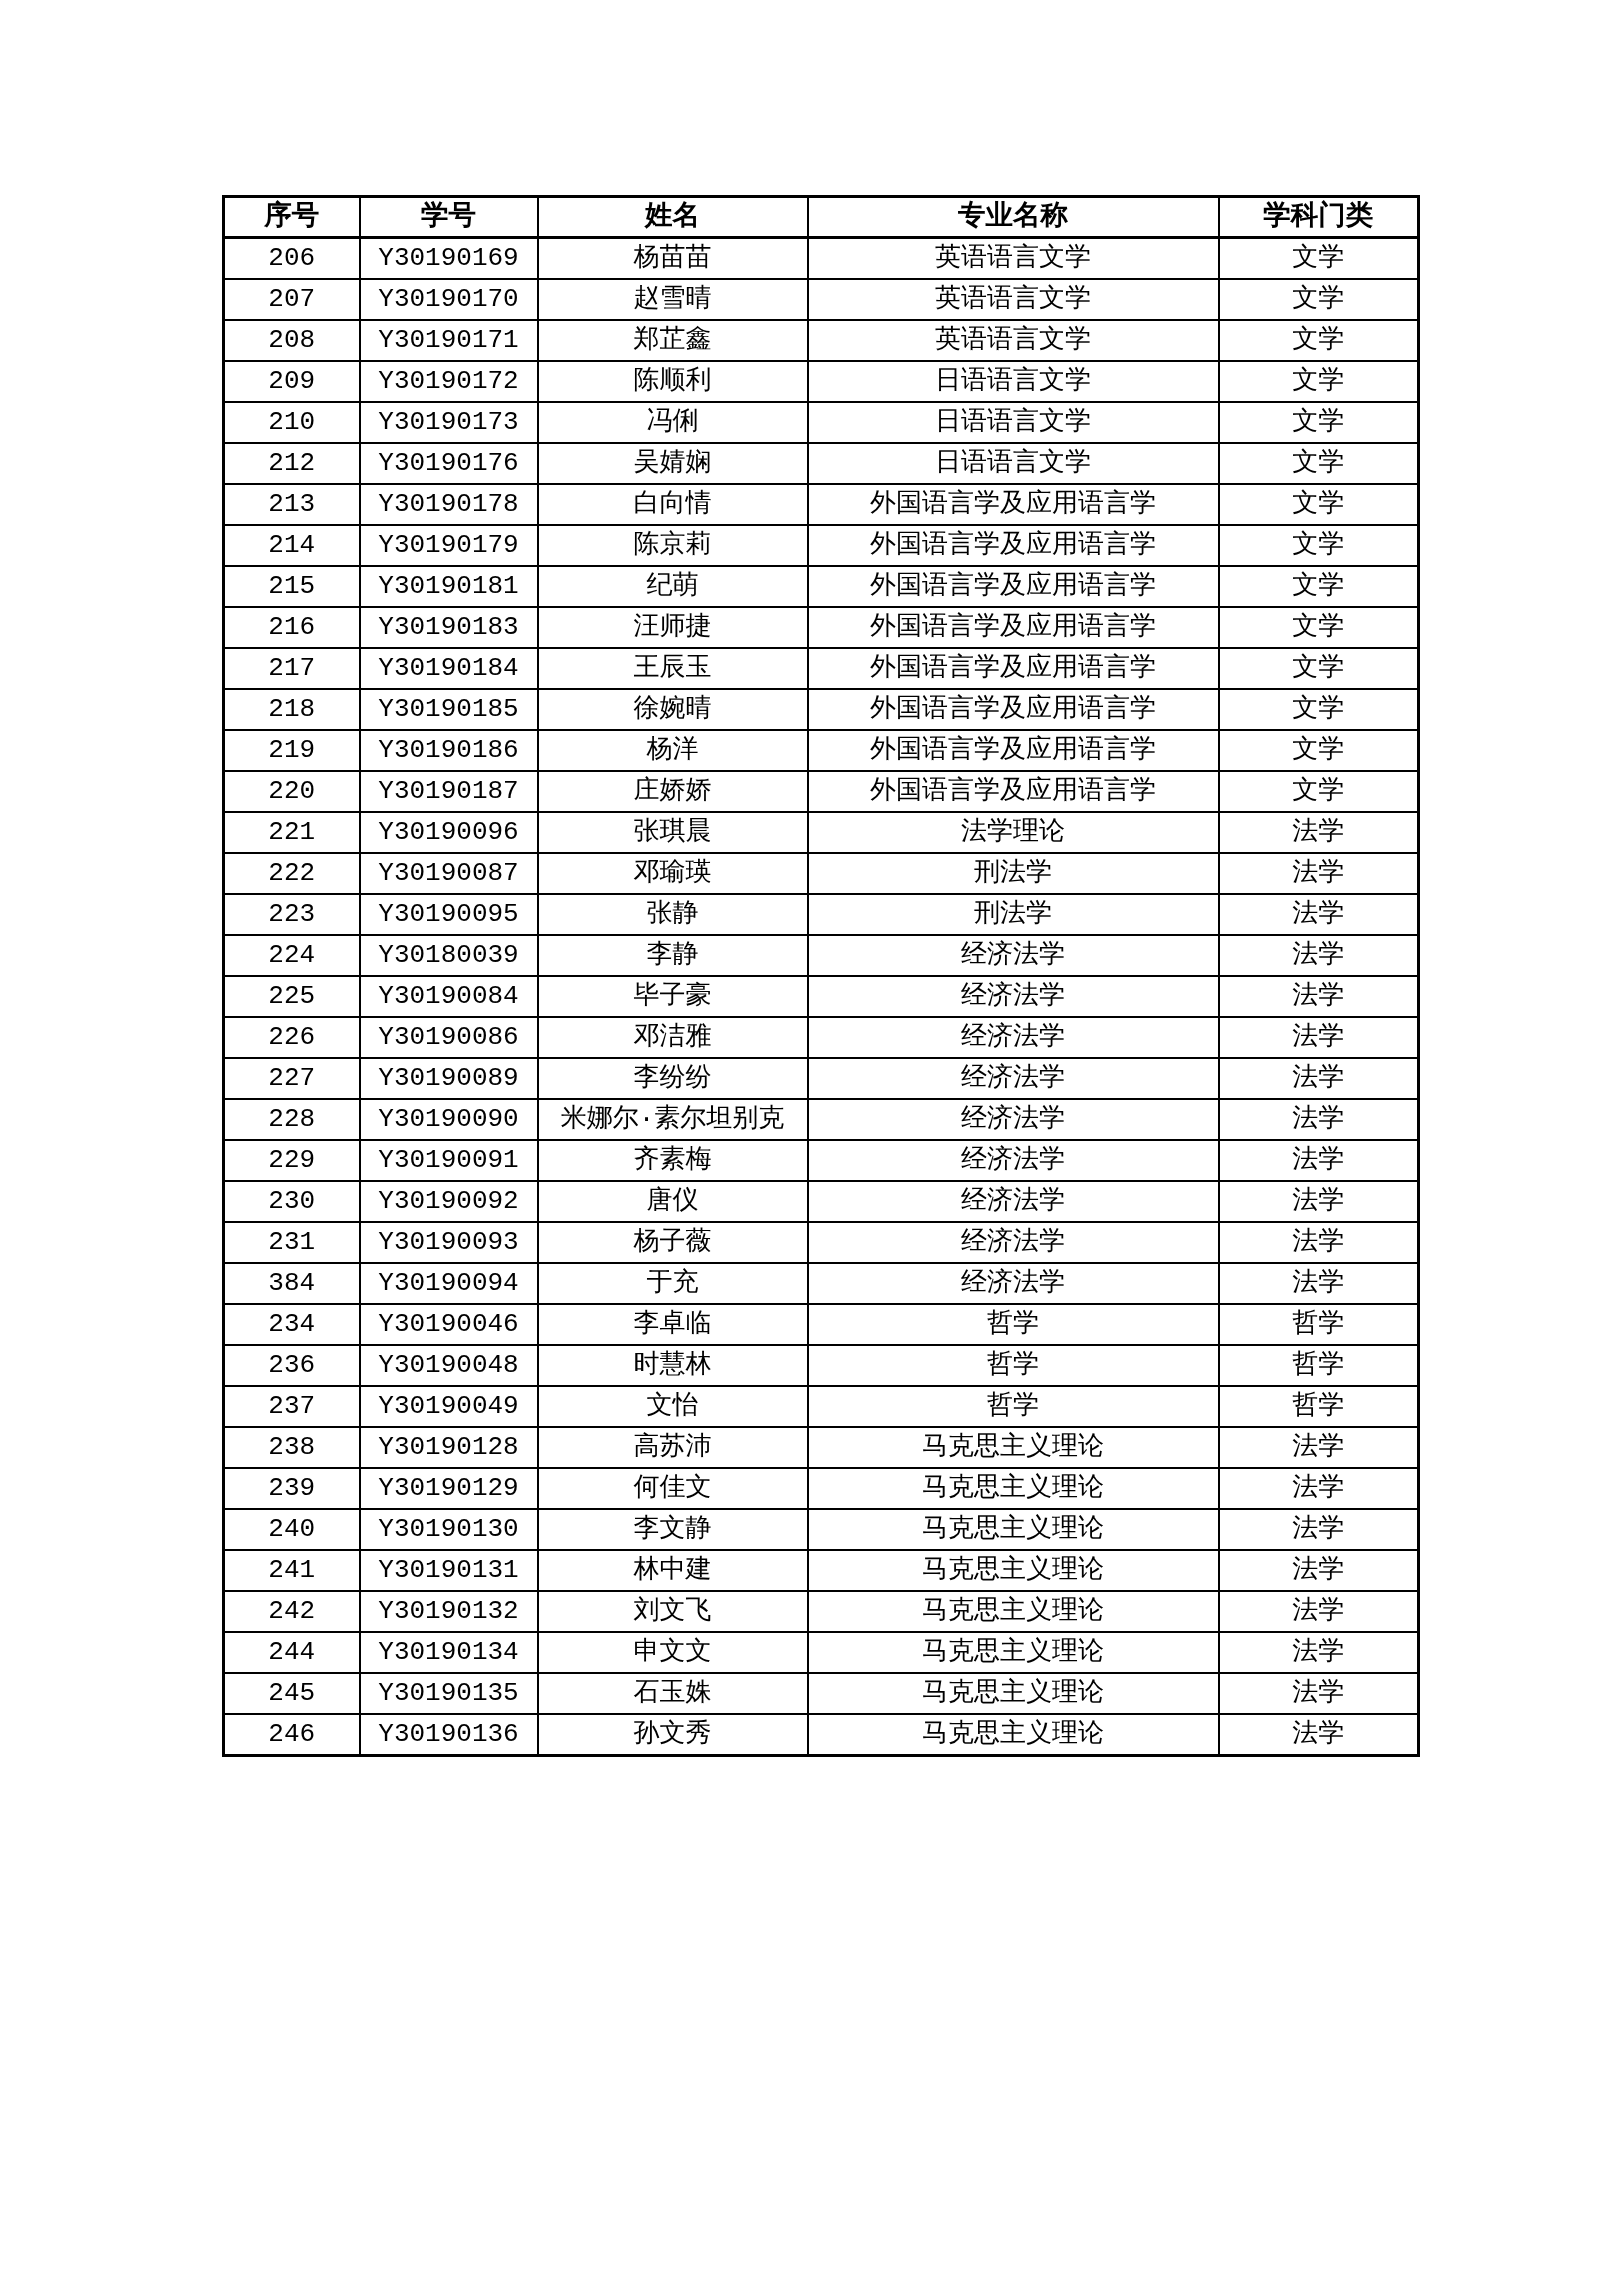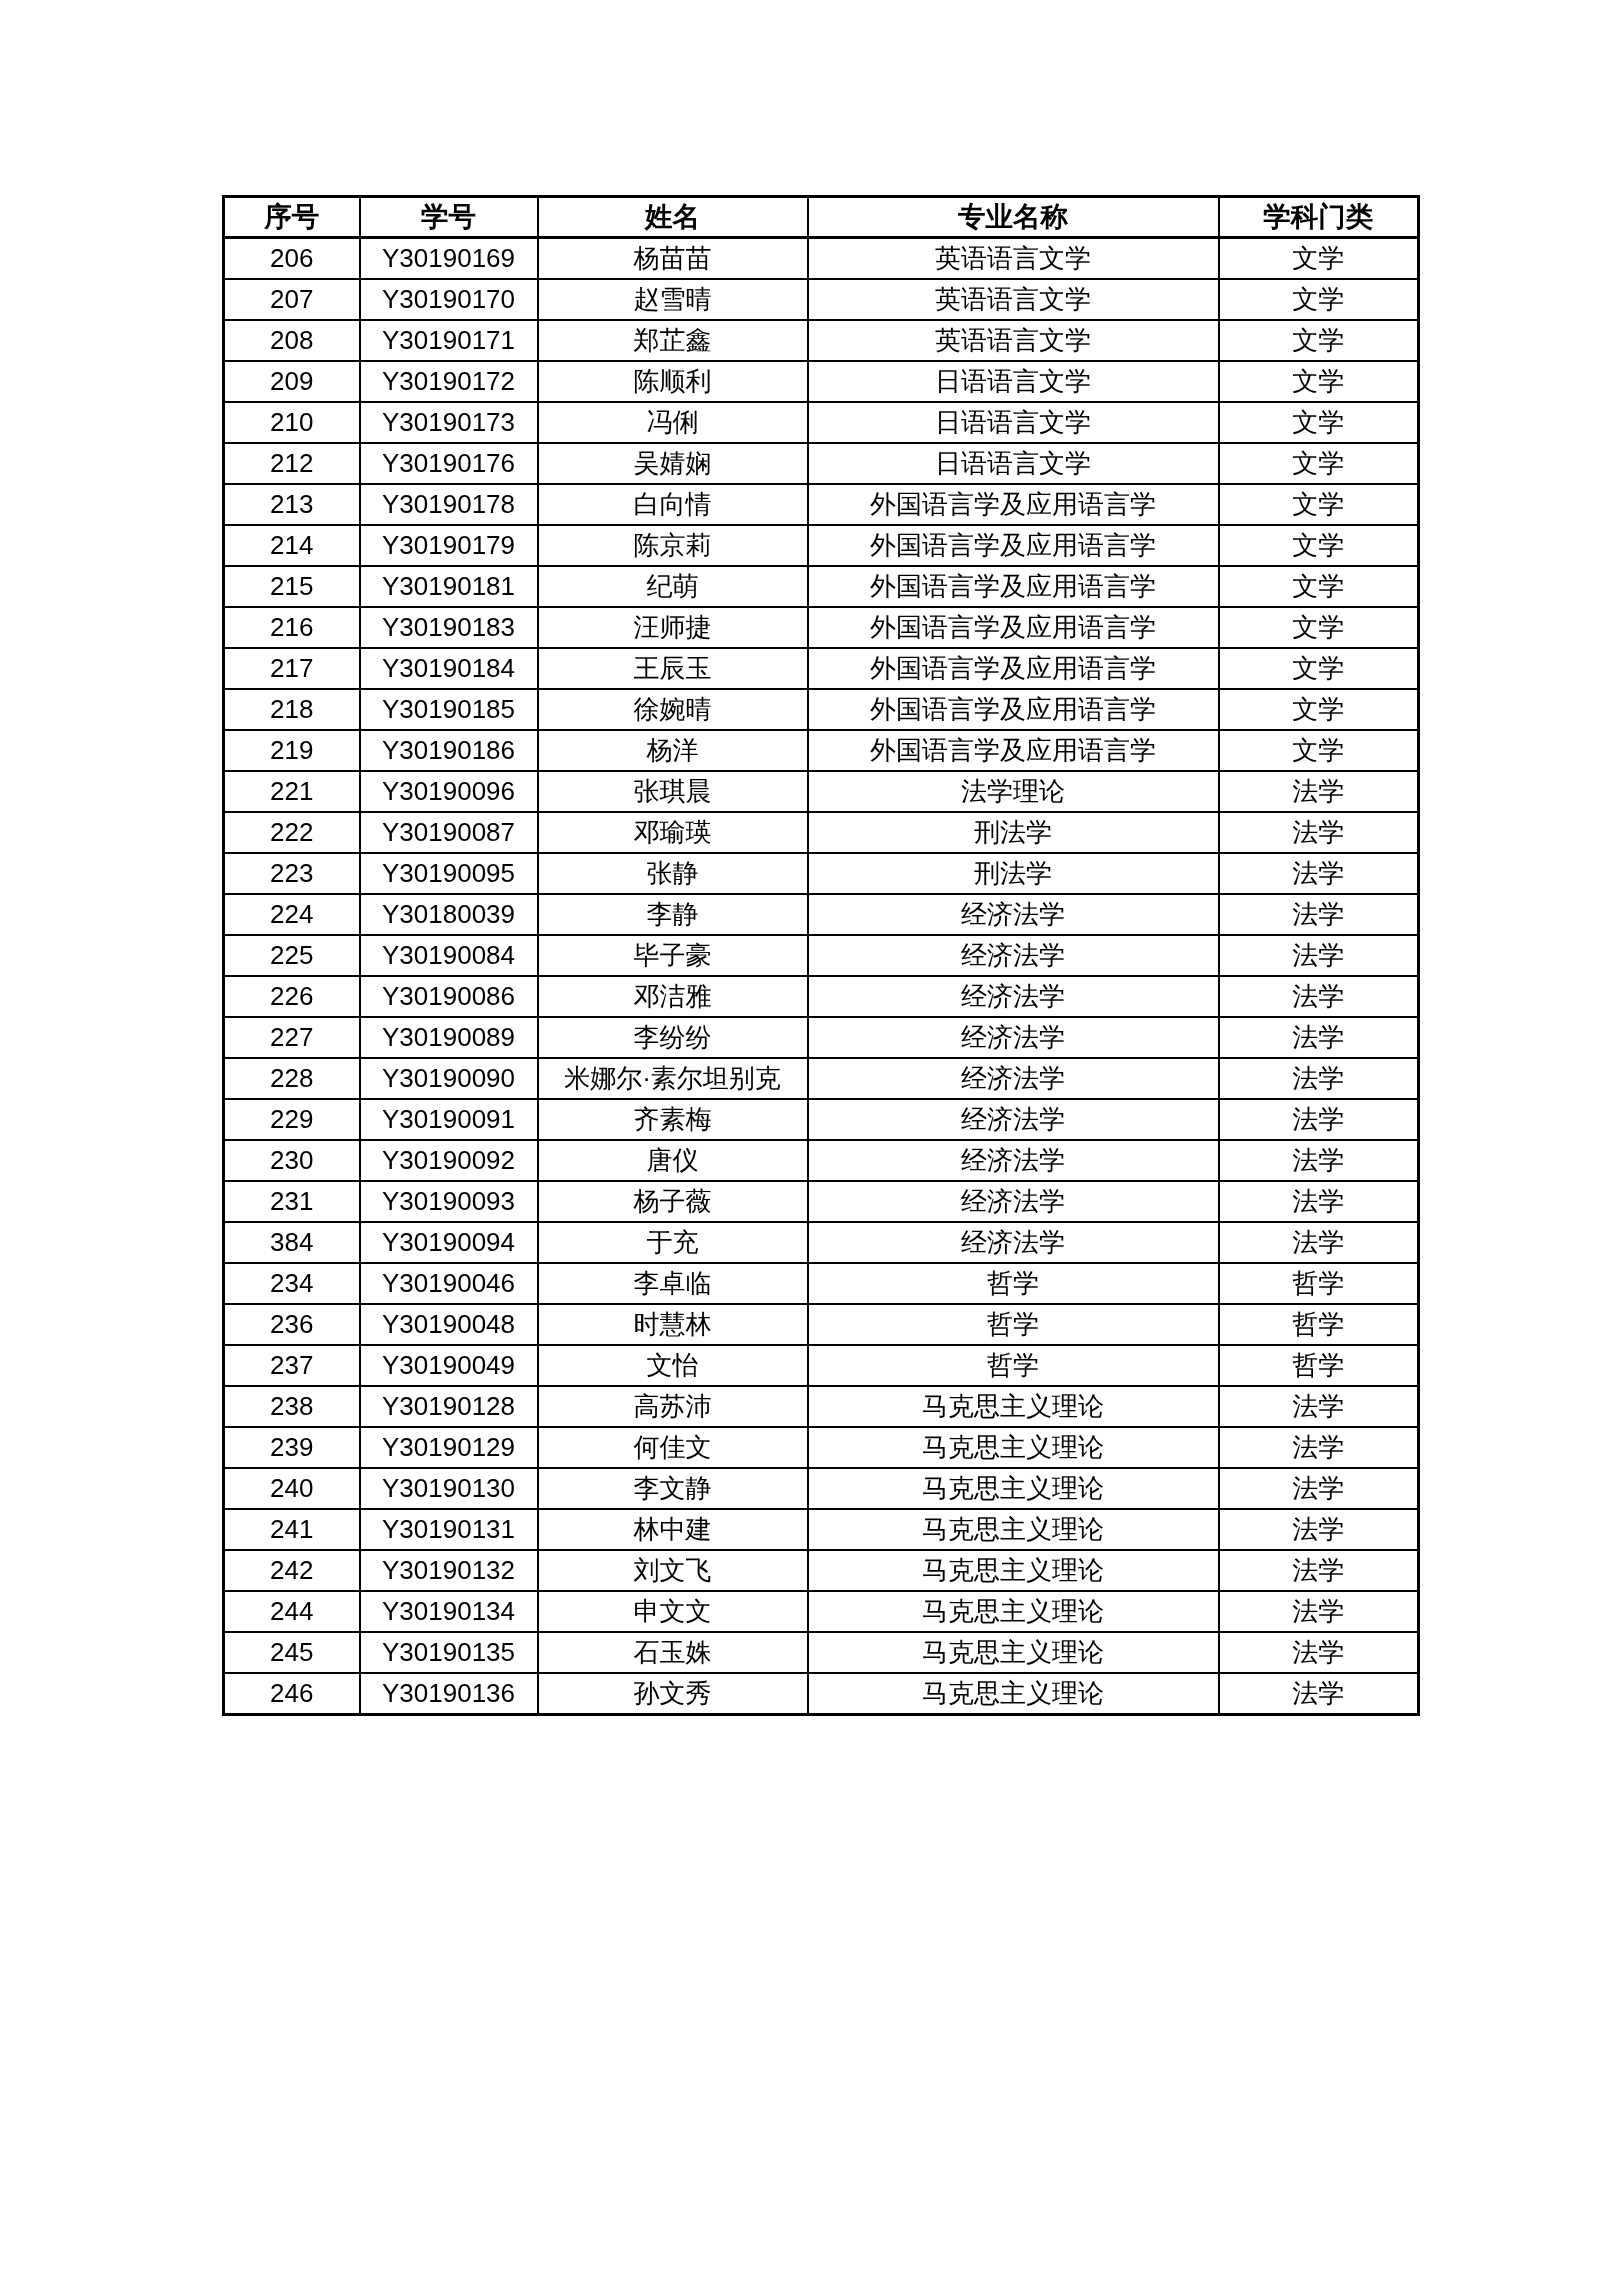--- a/index.html
+++ b/index.html
@@ -5,21 +5,21 @@
   html, body {
     margin: 0;
     padding: 0;
     background: #ffffff;
   }
   .sheet {
     position: relative;
     width: 1623px;
     height: 2005px;
     background: #ffffff;
-    font-family: Liberation Sans, sans-serif;
+    font-family: Liberation Mono, monospace;
     color: #000000;
     overflow: hidden;
   }
   table.roster {
     position: absolute;
     left: 222px;
     top: 195px;
     width: 1194px;
     border-collapse: collapse;
     table-layout: fixed;
@@ -174,20 +174,27 @@
   </tr>
 
   <tr>
     <td>219</td>
     <td>Y30190186</td>
     <td>杨洋</td>
     <td>外国语言学及应用语言学</td>
     <td>文学</td>
   </tr>
 
+  <tr>
+    <td>220</td>
+    <td>Y30190187</td>
+    <td>庄娇娇</td>
+    <td>外国语言学及应用语言学</td>
+    <td>文学</td>
+  </tr>
 
   <tr>
     <td>221</td>
     <td>Y30190096</td>
     <td>张琪晨</td>
     <td>法学理论</td>
     <td>法学</td>
   </tr>
 
   <tr>

